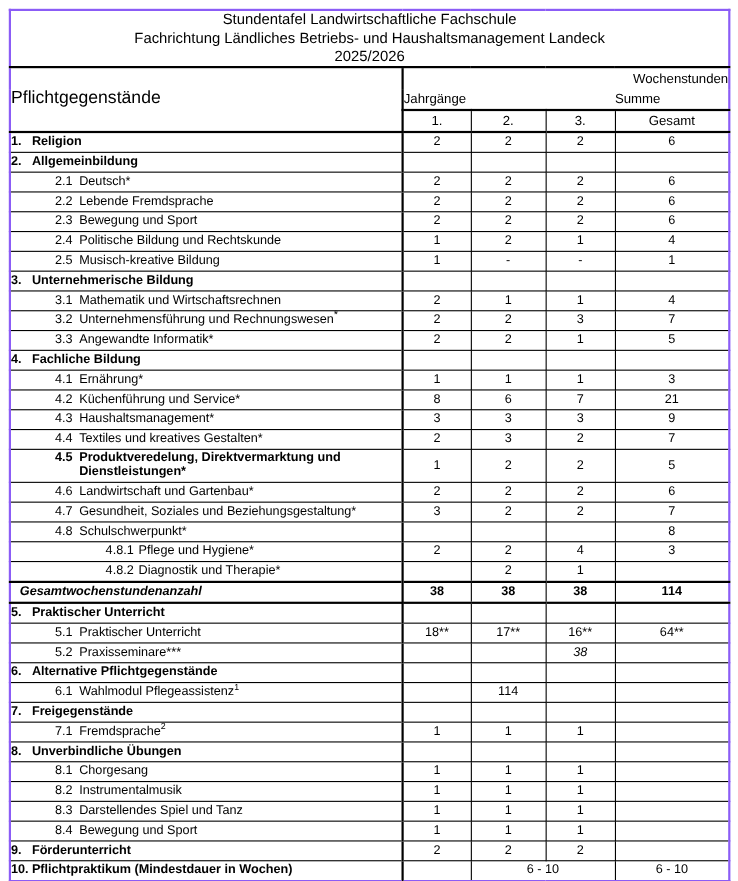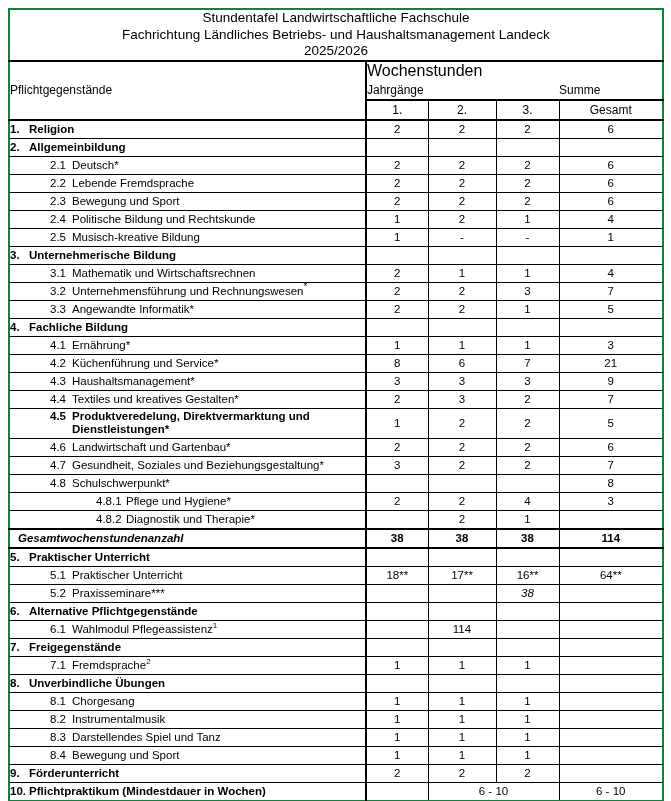--- a/index.html
+++ b/index.html
@@ -18,21 +18,21 @@
     position: relative;
     width: 671px;
     height: 801px;
     box-sizing: border-box;
     padding: 8px 9px 8px 8px;
   }
   table.stundentafel {
     width: 654px;
     border-collapse: collapse;
     table-layout: fixed;
-    border: 2px solid #15803d;
+    border: 2px solid #8b5cf6;
   }
   table.stundentafel td,
   table.stundentafel th {
     border: 1px solid #000;
     padding: 0;
     vertical-align: middle;
     font-weight: normal;
   }
   
   col.c-subject { width: 357px; }
@@ -49,29 +49,29 @@
     line-height: 16.5px;
     padding: 7px 4px 7px 4px;
     border-bottom: 2px solid #000 !important;
   }
   .title-line { display: block; white-space: nowrap; }
 
   
   .hdr-subject {
     text-align: left;
     font-weight: bold;
-    font-size: 12px;
+    font-size: 16px;
     padding-left: 22px;
     border-bottom: 2px solid #000 !important;
     border-right: 2px solid #000 !important;
   }
   .hdr-wochenstunden {
-    text-align: left;
+    text-align: right;
     font-weight: bold;
-    font-size: 16px;
+    font-size: 12px;
     height: 19px;
     border-bottom: none !important;
   }
   .hdr-jahrgaenge, .hdr-summe {
     text-align: left;
     font-weight: bold;
     font-size: 12px;
     height: 18px;
     border-top: none !important;
     border-bottom: 2px solid #000 !important;

